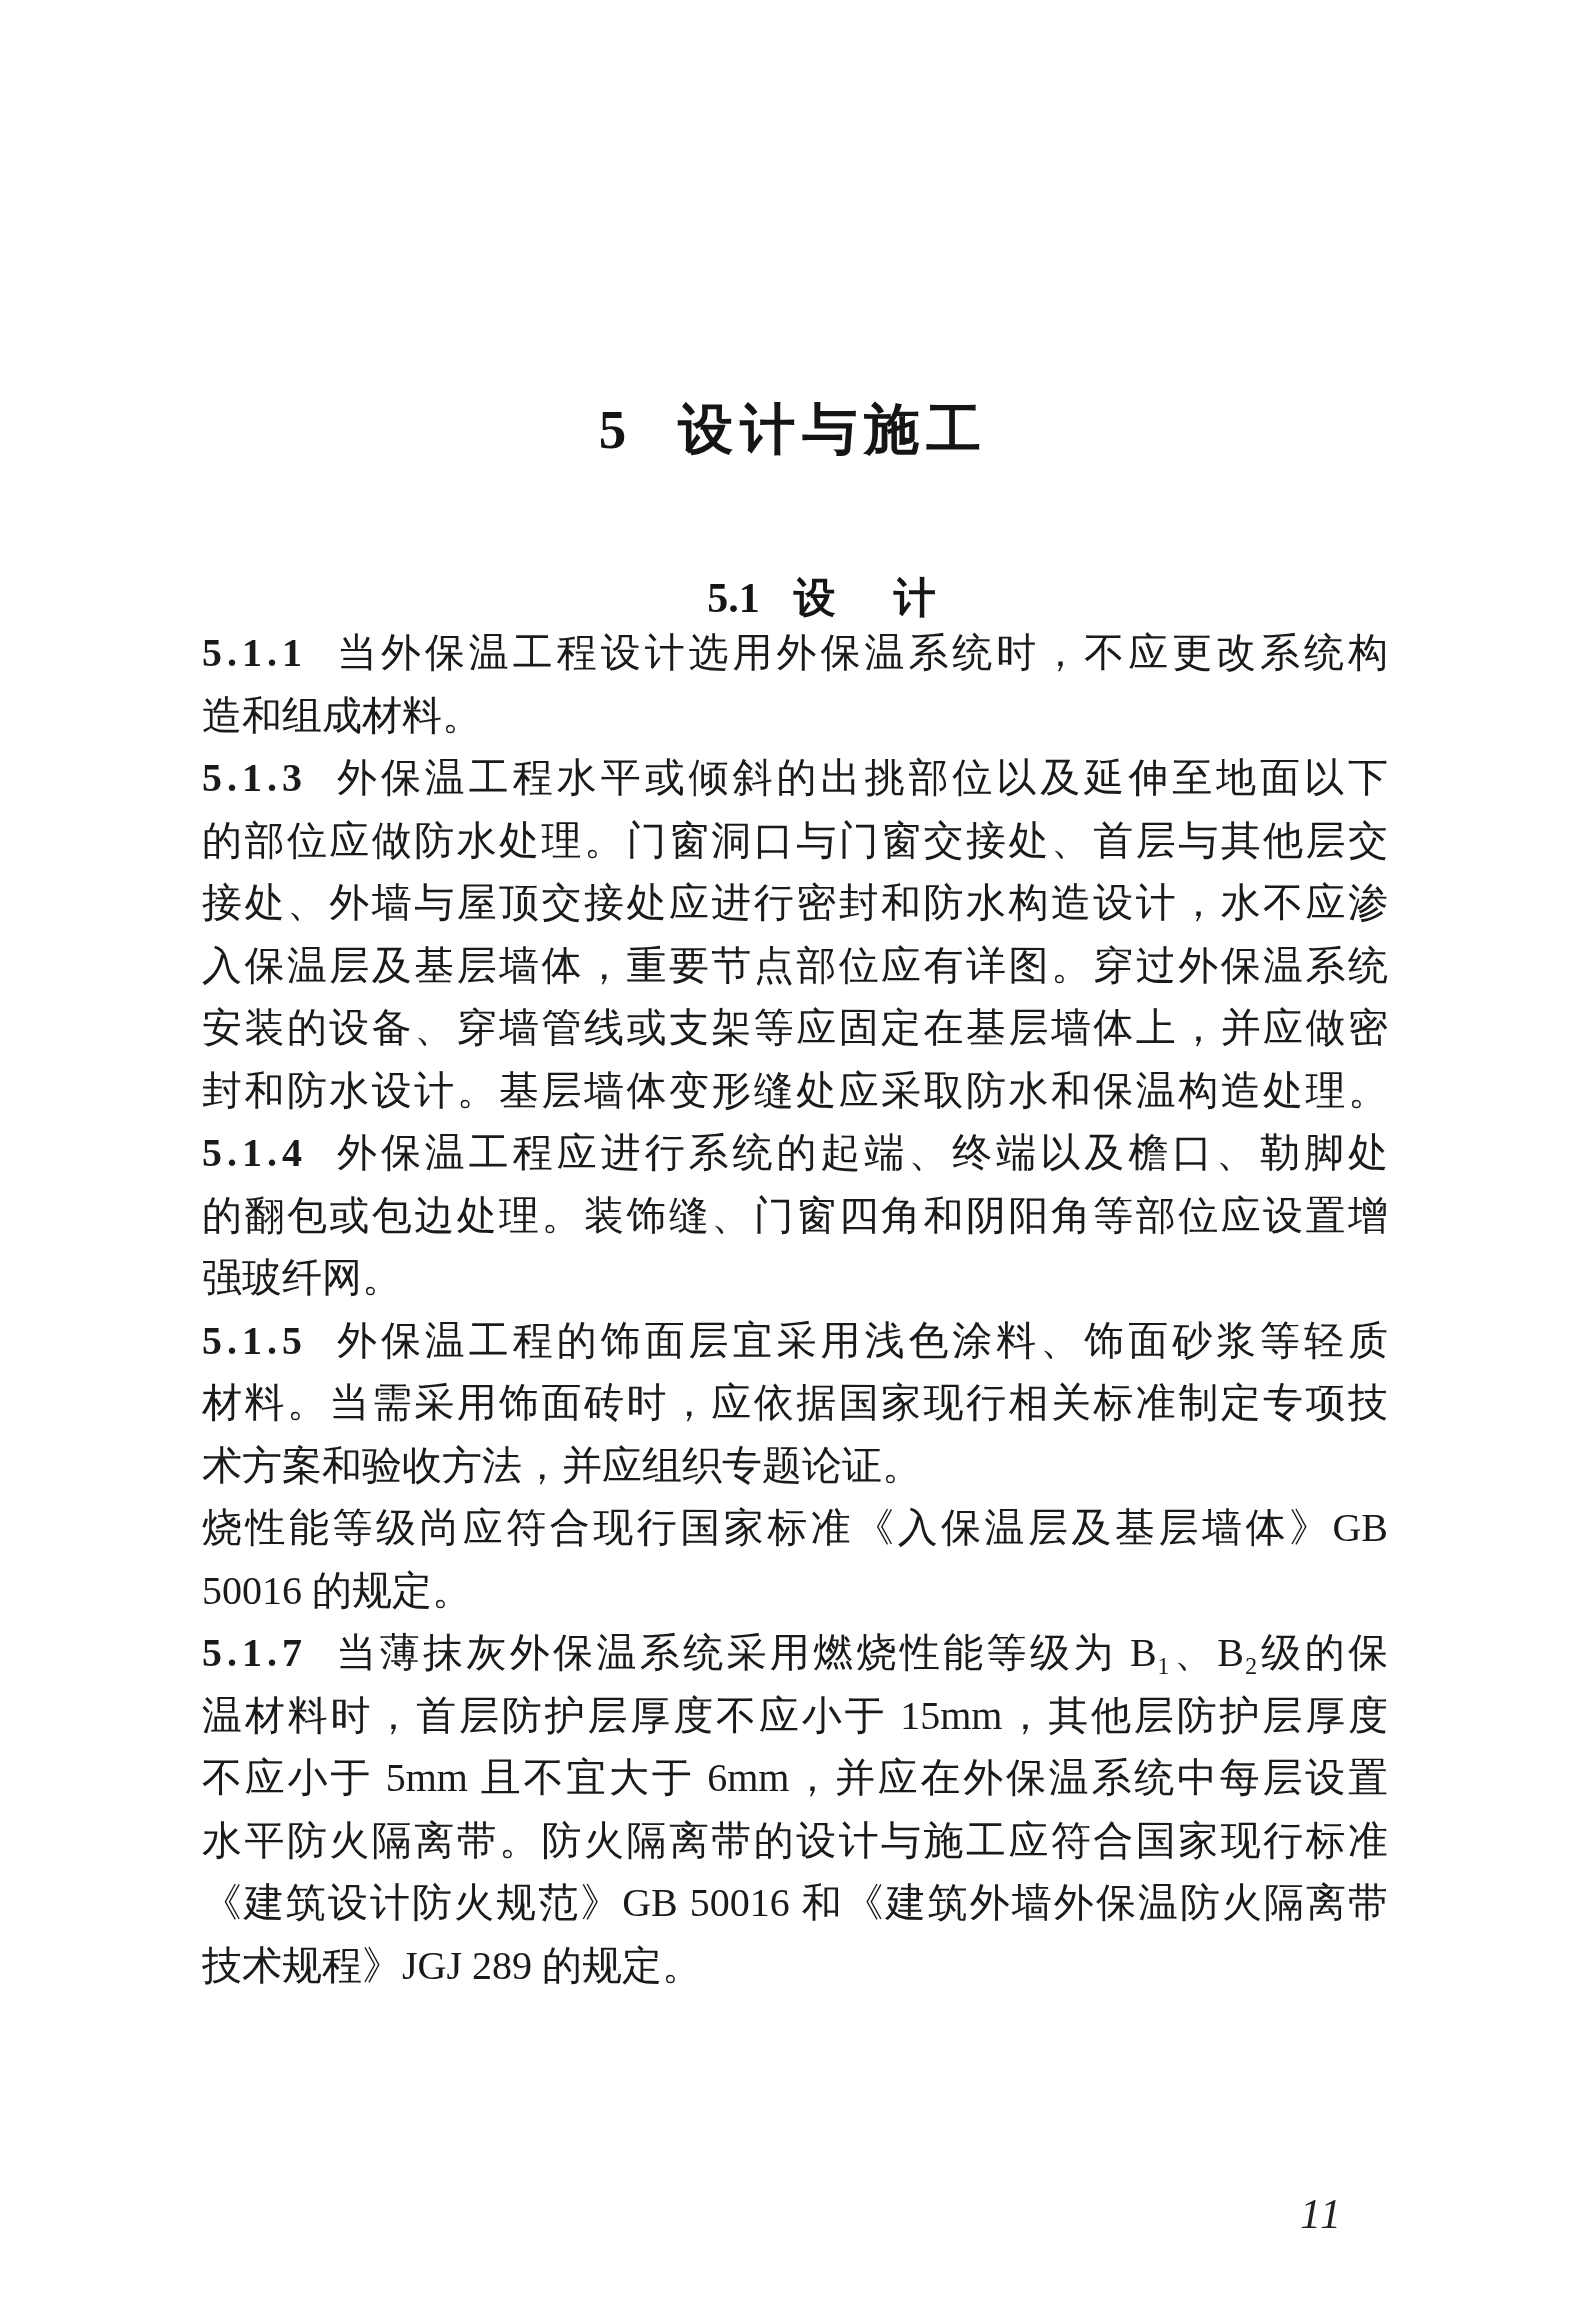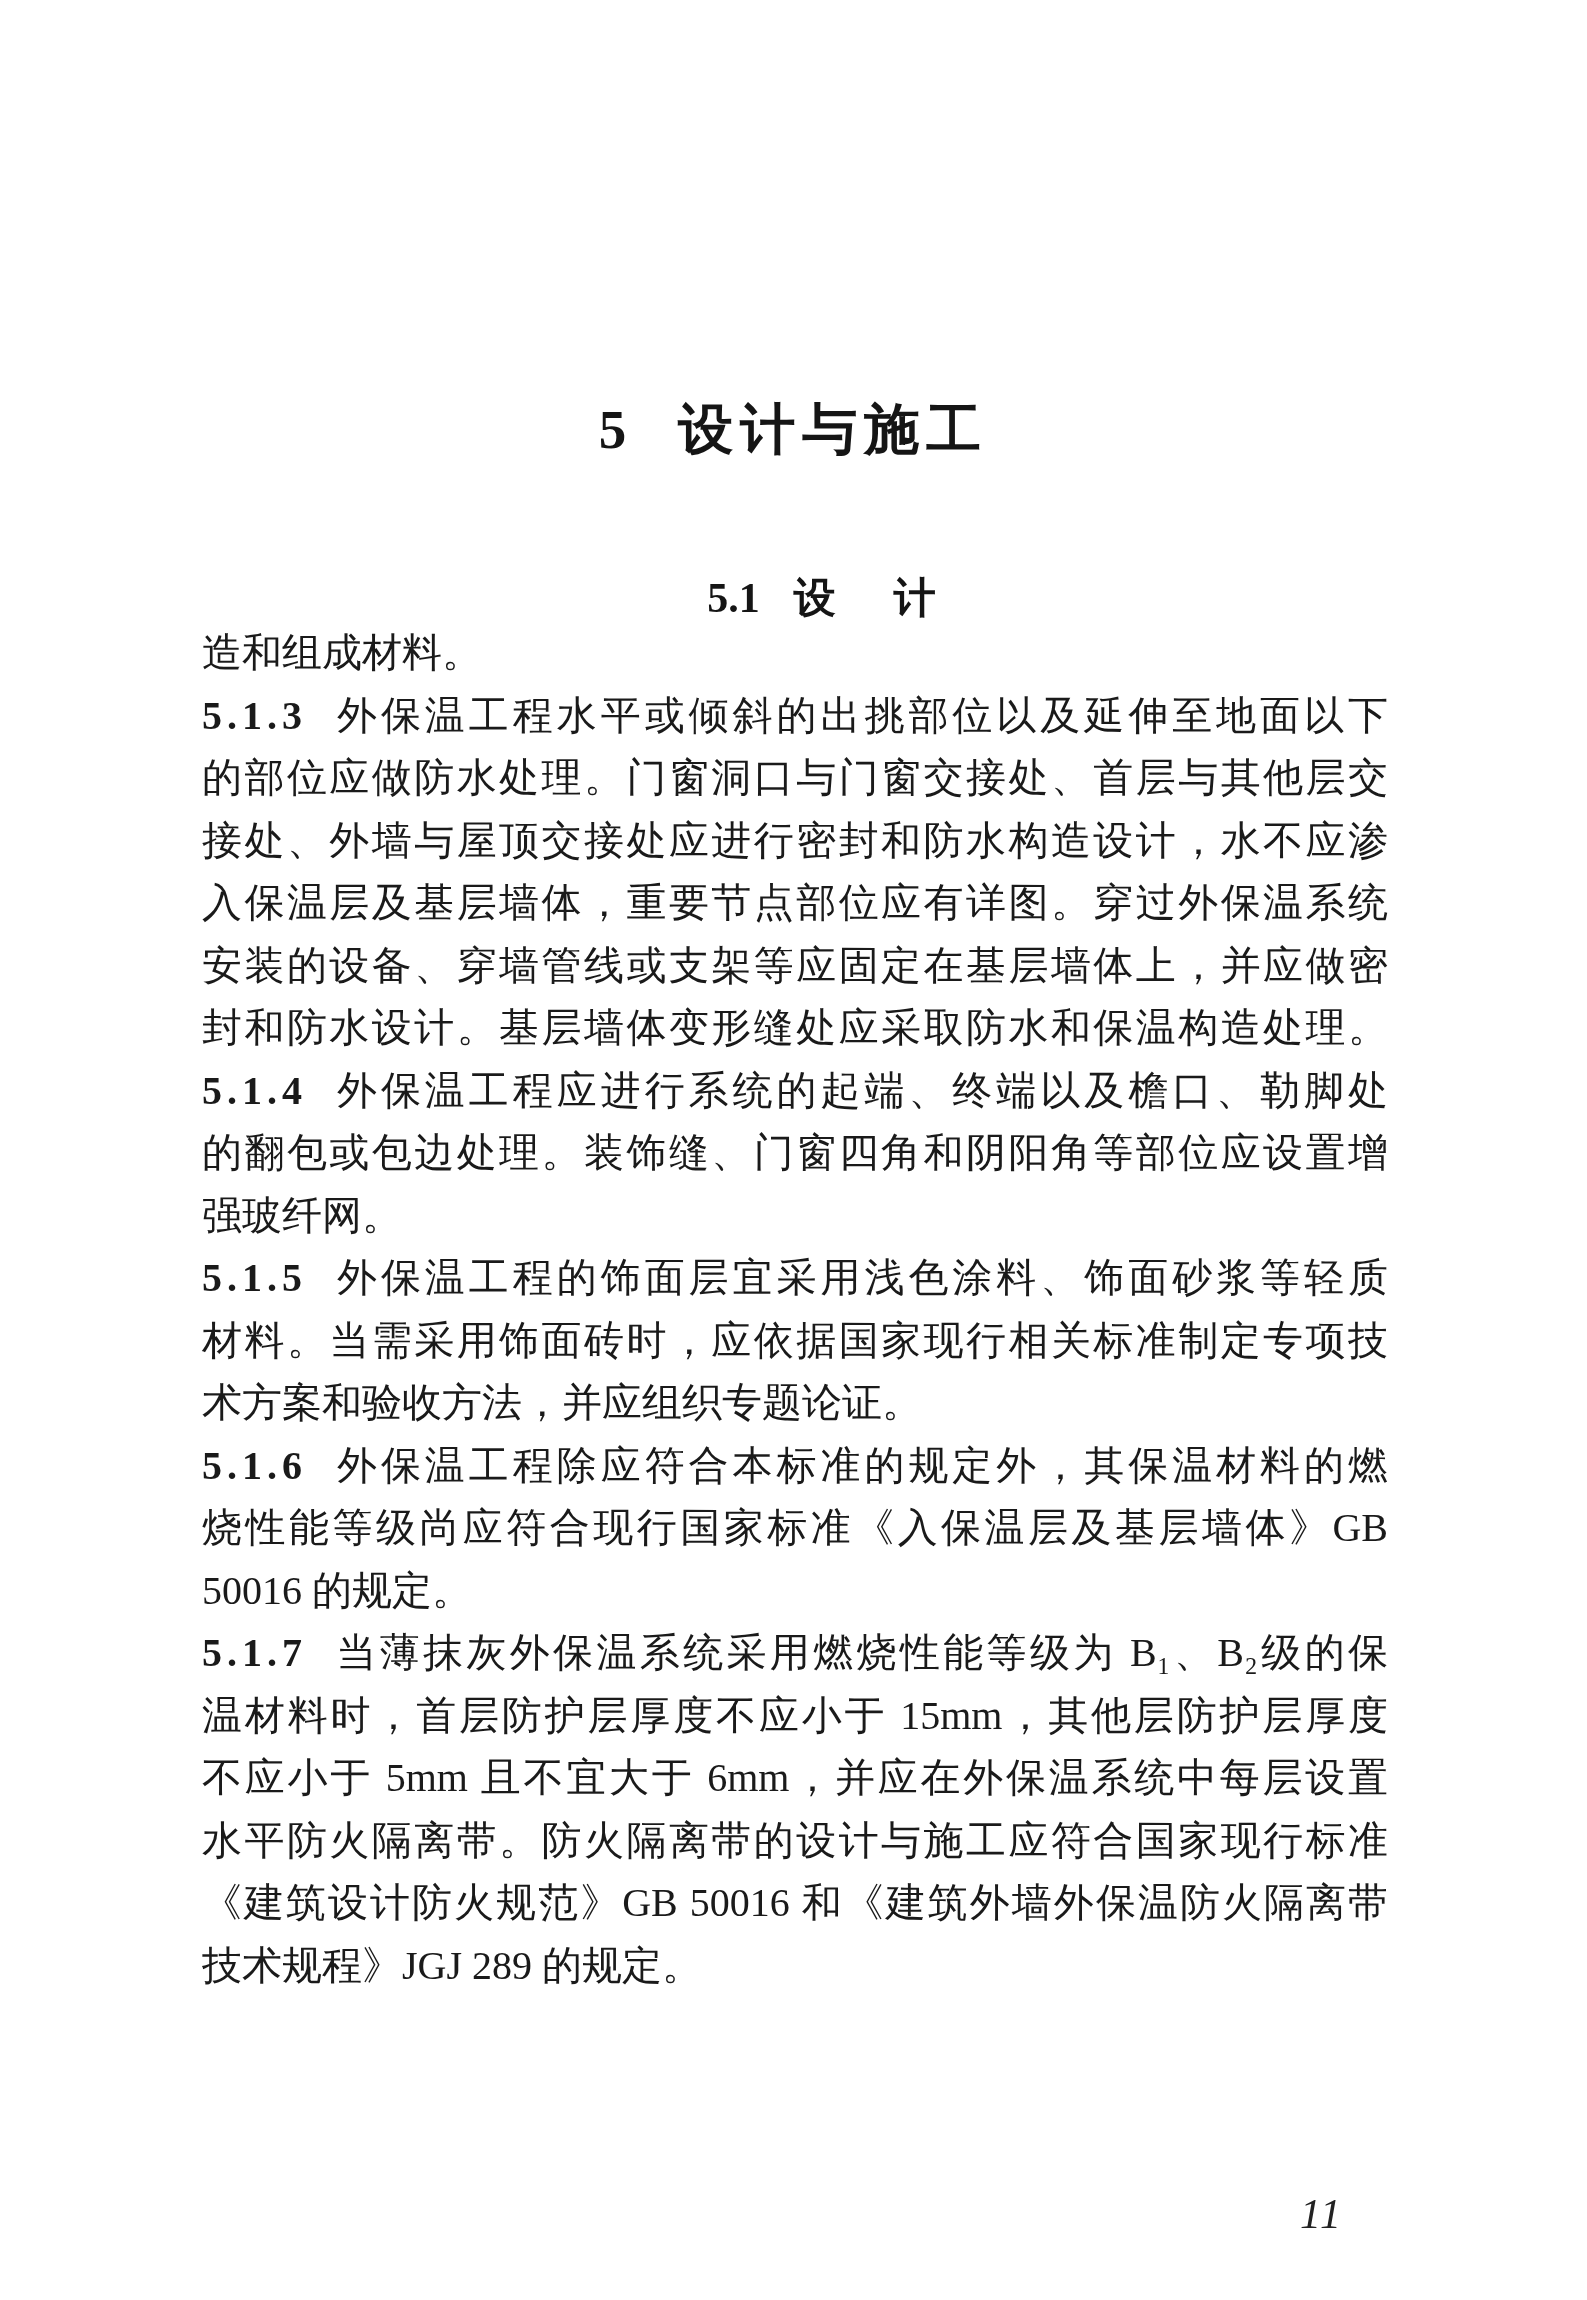--- a/index.html
+++ b/index.html
@@ -76,34 +76,34 @@
 </head>
 <body>
 
 <div class="page">
 
   <h1 class="chapter-title"><span class="num">5</span><span class="ttl">设计与施工</span></h1>
 
   <h2 class="section-title"><span class="num">5.1</span><span class="ttl">设　计</span></h2>
 
   <div class="body-text">
+      <div class="line justify"><span class="clause-num">5.1.1</span><span>当外保温工程设计选用外保温系统时，不应更改系统构</span></div>
       <div class="line"><span>造和组成材料。</span></div>
       <div class="line justify"><span class="clause-num">5.1.3</span><span>外保温工程水平或倾斜的出挑部位以及延伸至地面以下</span></div>
       <div class="line justify"><span>的部位应做防水处理。门窗洞口与门窗交接处、首层与其他层交</span></div>
       <div class="line justify"><span>接处、外墙与屋顶交接处应进行密封和防水构造设计，水不应渗</span></div>
       <div class="line justify"><span>入保温层及基层墙体，重要节点部位应有详图。穿过外保温系统</span></div>
       <div class="line justify"><span>安装的设备、穿墙管线或支架等应固定在基层墙体上，并应做密</span></div>
       <div class="line justify"><span>封和防水设计。基层墙体变形缝处应采取防水和保温构造处理。</span></div>
       <div class="line justify"><span class="clause-num">5.1.4</span><span>外保温工程应进行系统的起端、终端以及檐口、勒脚处</span></div>
       <div class="line justify"><span>的翻包或包边处理。装饰缝、门窗四角和阴阳角等部位应设置增</span></div>
       <div class="line"><span>强玻纤网。</span></div>
       <div class="line justify"><span class="clause-num">5.1.5</span><span>外保温工程的饰面层宜采用浅色涂料、饰面砂浆等轻质</span></div>
       <div class="line justify"><span>材料。当需采用饰面砖时，应依据国家现行相关标准制定专项技</span></div>
       <div class="line"><span>术方案和验收方法，并应组织专题论证。</span></div>
-      <div class="line justify"><span class="clause-num">5.1.6</span><span>外保温工程除应符合本标准的规定外，其保温材料的燃</span></div>
       <div class="line justify"><span>烧性能等级尚应符合现行国家标准《入保温层及基层墙体》GB</span></div>
       <div class="line"><span>50016 的规定。</span></div>
       <div class="line justify"><span class="clause-num">5.1.7</span><span>当薄抹灰外保温系统采用燃烧性能等级为 B₁、B₂级的保</span></div>
       <div class="line justify"><span>温材料时，首层防护层厚度不应小于 15mm，其他层防护层厚度</span></div>
       <div class="line justify"><span>不应小于 5mm 且不宜大于 6mm，并应在外保温系统中每层设置</span></div>
       <div class="line justify"><span>水平防火隔离带。防火隔离带的设计与施工应符合国家现行标准</span></div>
       <div class="line justify"><span>《建筑设计防火规范》GB 50016 和《建筑外墙外保温防火隔离带</span></div>
       <div class="line"><span>技术规程》JGJ 289 的规定。</span></div>
     </div>
 

